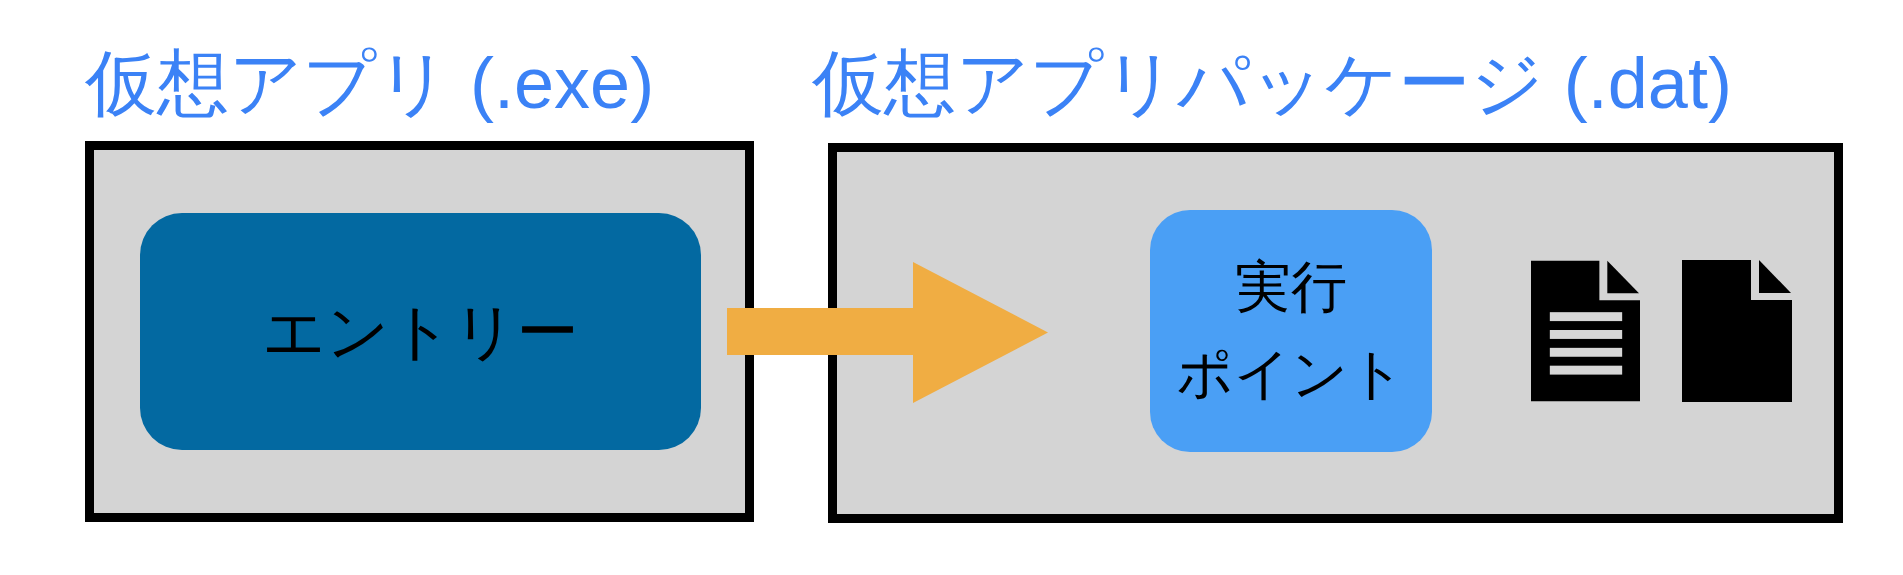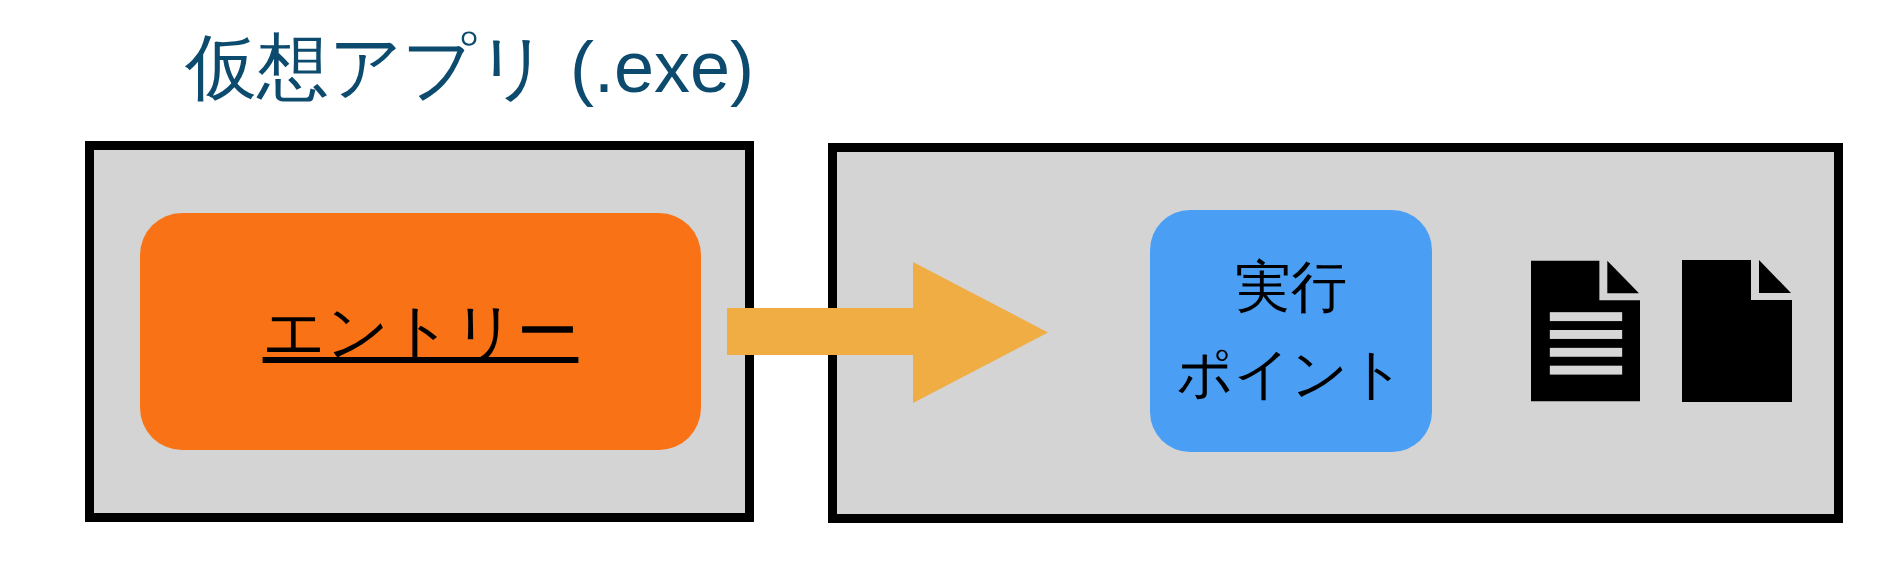--- a/index.html
+++ b/index.html
@@ -11,26 +11,26 @@
   .canvas {
     position: relative;
     width: 1903px;
     height: 575px;
     background: #ffffff;
     overflow: hidden;
     color: #000;
   }
   .group-title {
     position: absolute;
-    top: 28px;
+    top: 44px;
     font-size: 72px;
     font-weight: 400;
     line-height: 1.1;
-    text-align: right;
-    color: #0c4a6e;
+    text-align: left;
+    color: #3b82f6;
     white-space: nowrap;
   }
   .title-left  { left: 85px;  width: 669px; }
   .title-right { left: 812px; width: 1047px; }
 
   .outer-box {
     position: absolute;
     box-sizing: border-box;
     background: #d4d4d4;
     border: 9px solid #000;
@@ -44,24 +44,23 @@
     flex-direction: column;
     align-items: center;
     justify-content: center;
     text-align: center;
     color: #000;
   }
   .node-entry {
     left: 140px; top: 213px;
     width: 561px; height: 237px;
     border-radius: 42px;
-    background: #f97316;
+    background: #0369a1;
     font-size: 62px;
     line-height: 1.48;
-    text-decoration: underline;
   }
   .node-exec {
     left: 1150px; top: 210px;
     width: 282px; height: 242px;
     border-radius: 40px;
     background: #4a9ff5;
     font-size: 56px;
     line-height: 1.55;
   }
 
@@ -78,20 +77,21 @@
   .doc-1 { left: 1531px; width: 109px; }
   .doc-2 { left: 1682px; width: 110px; }
 </style>
 </head>
 <body>
 
 <div class="canvas">
 
   <div class="group-title title-left">仮想アプリ (.exe)</div>
 
+  <div class="group-title title-right">仮想アプリパッケージ (.dat)</div>
 
   <div class="outer-box box-left"></div>
 
   <div class="outer-box box-right"></div>
 
   <div class="rounded-node node-entry">
     <div>エントリー</div>
   </div>
 
   <div class="rounded-node node-exec">

